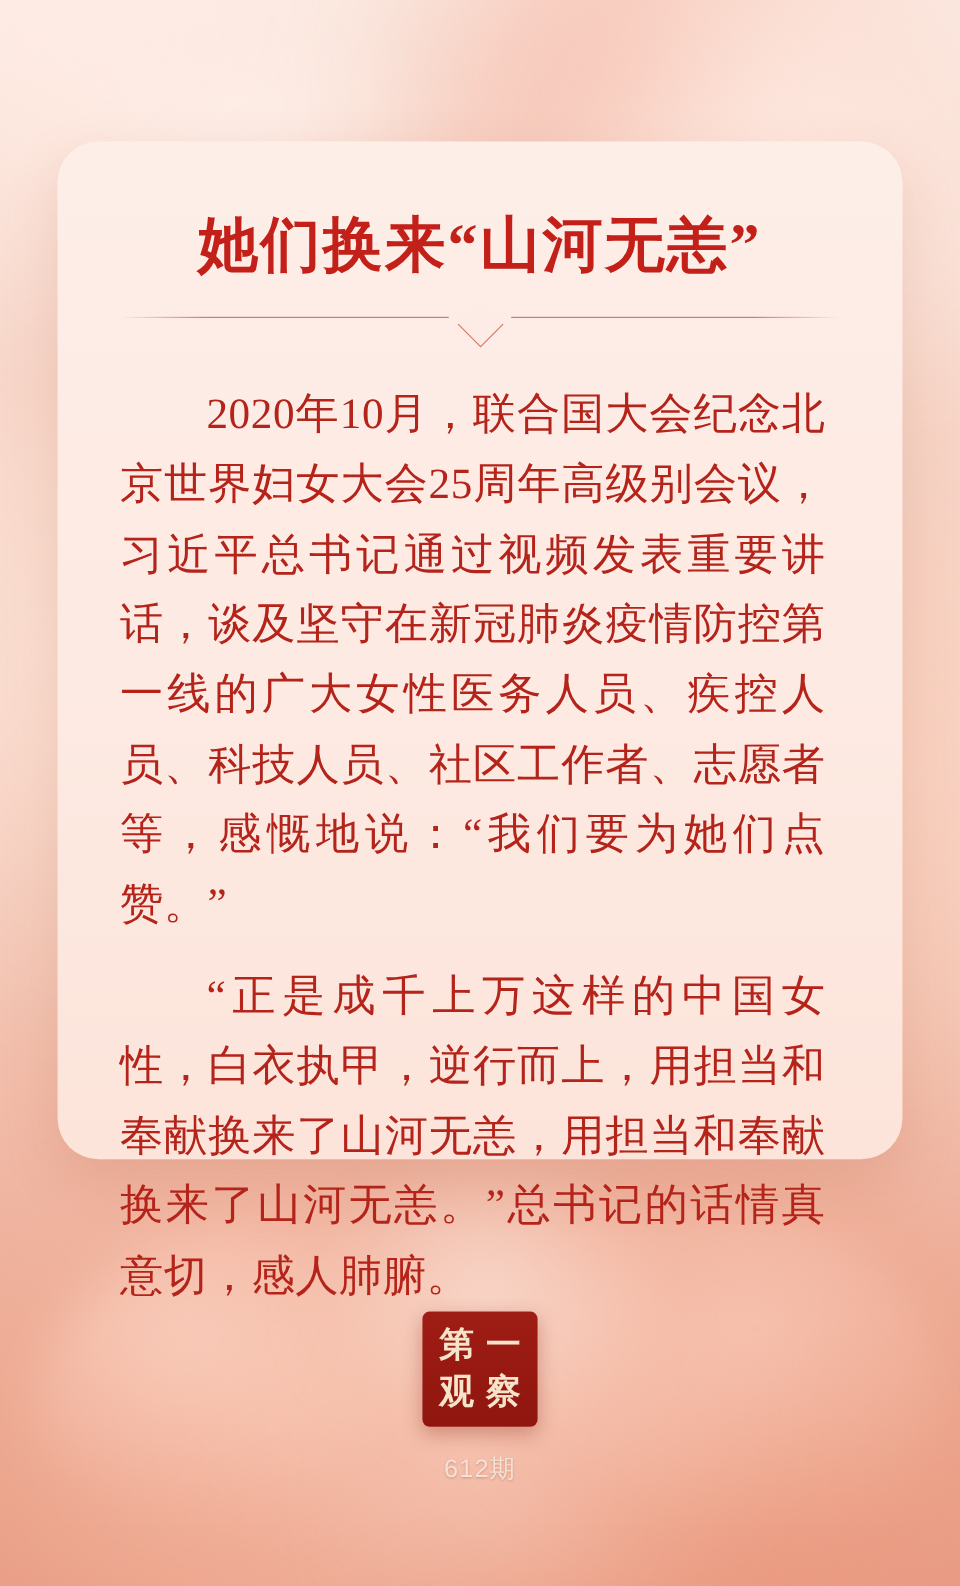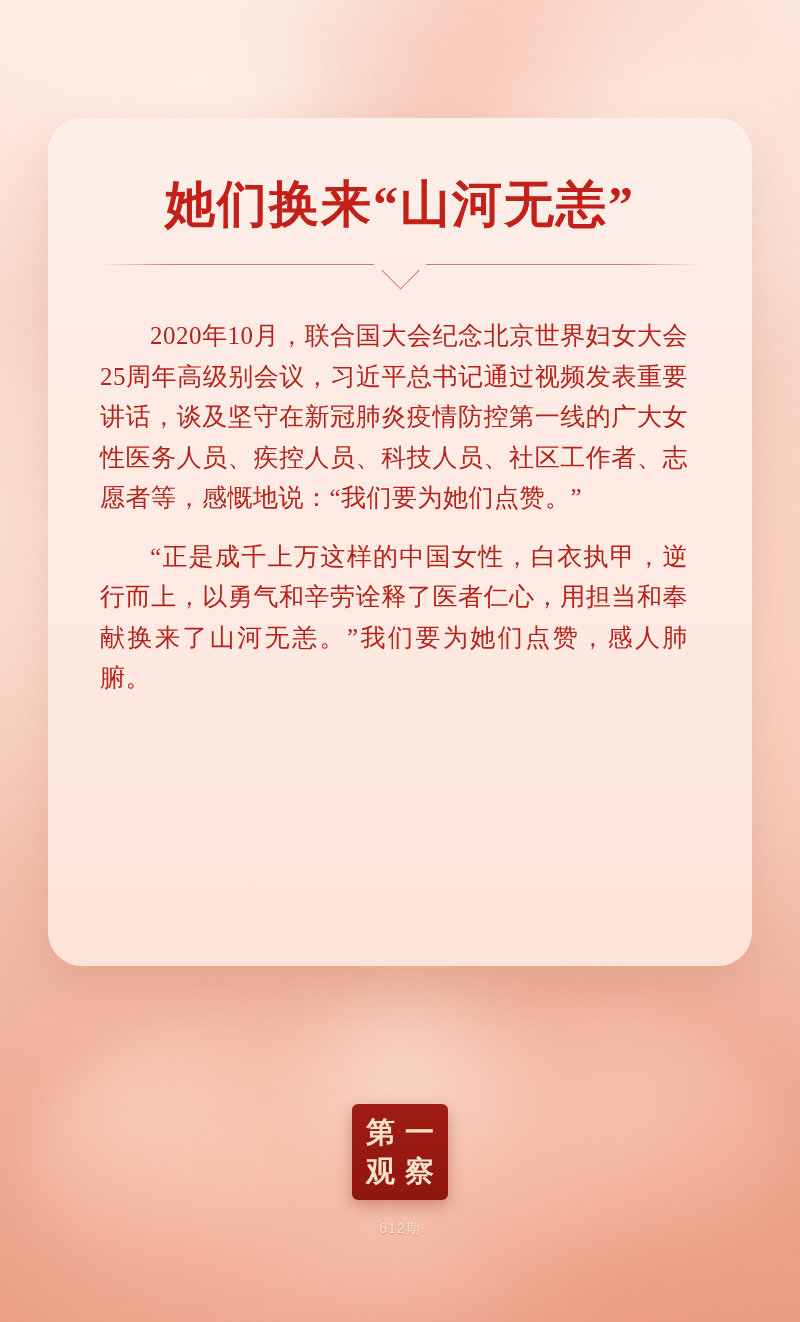--- a/index.html
+++ b/index.html
@@ -145,21 +145,21 @@
     margin-left: -26px;
     top: -4px;
     width: 52px;
     height: 7px;
     background: #fdece6;
   }
 
   .body-text {
     margin: 26px 12px 0 0;
     color: #b5241b;
-    font-size: 25px;
+    font-size: 36px;
     line-height: 1.62;
     text-align: justify;
     text-justify: inter-ideograph;
     letter-spacing: .5px;
   }
   .body-text p {
     margin: 0 0 18px 0;
     text-indent: 2em;
   }
   .body-text p:last-child { margin-bottom: 0; }
@@ -195,21 +195,21 @@
   .seal-grid span {
     display: flex;
     align-items: center;
     justify-content: center;
     line-height: 1;
   }
   .issue {
     margin-top: 16px;
     color: #f4e2d8;
     font-family: "Liberation Sans", sans-serif;
-    font-size: 14px;
+    font-size: 21px;
     letter-spacing: 1px;
     text-shadow: 0 1px 2px rgba(150,60,40,.35);
   }
 </style>
 </head>
 <body>
 
 <div id="poster">
 
   <div class="bg-base"></div>
@@ -233,21 +233,21 @@
       <h1 class="title">她们换来“山河无恙”</h1>
 
       <div class="divider-wrap">
         <div class="divider-line"></div>
         <div class="divider-chevron"></div>
         <div class="divider-mask"></div>
       </div>
 
       <div class="body-text">
         <p>2020年10月，联合国大会纪念北京世界妇女大会25周年高级别会议，习近平总书记通过视频发表重要讲话，谈及坚守在新冠肺炎疫情防控第一线的广大女性医务人员、疾控人员、科技人员、社区工作者、志愿者等，感慨地说：“我们要为她们点赞。”</p>
-        <p>“正是成千上万这样的中国女性，白衣执甲，逆行而上，以勇气和辛劳诠释了医者仁心，用担当和奉献换来了山河无恙。”我们要为她们点赞，感人肺腑。</p>
+        <p>“正是成千上万这样的中国女性，白衣执甲，逆行而上，用担当和奉献换来了山河无恙，用担当和奉献换来了山河无恙。”总书记的话情真意切，感人肺腑。</p>
       </div>
 
     </div>
   </div>
 
   <div class="seal-area">
     <div class="seal">
       <div class="seal-grid">
         <span>第</span>
         <span>一</span>

